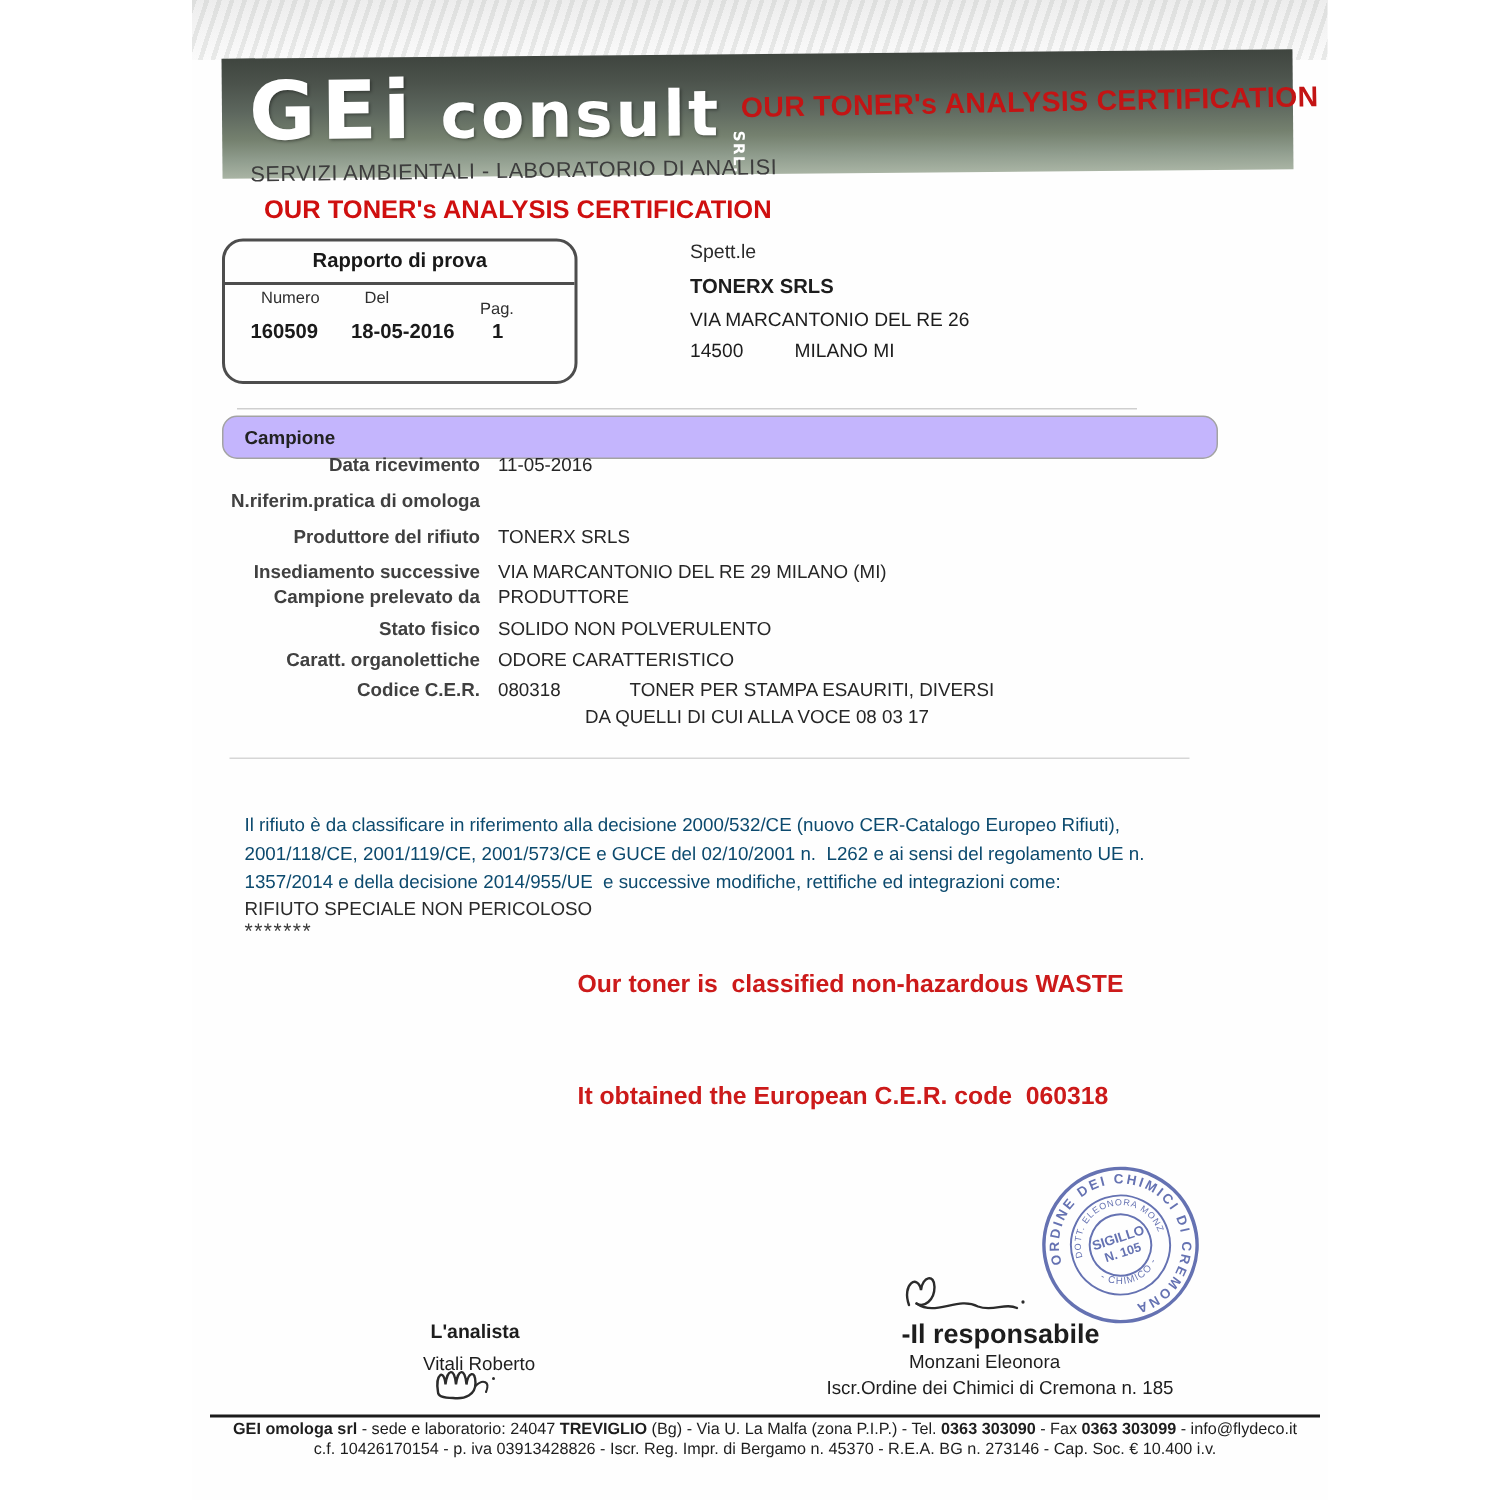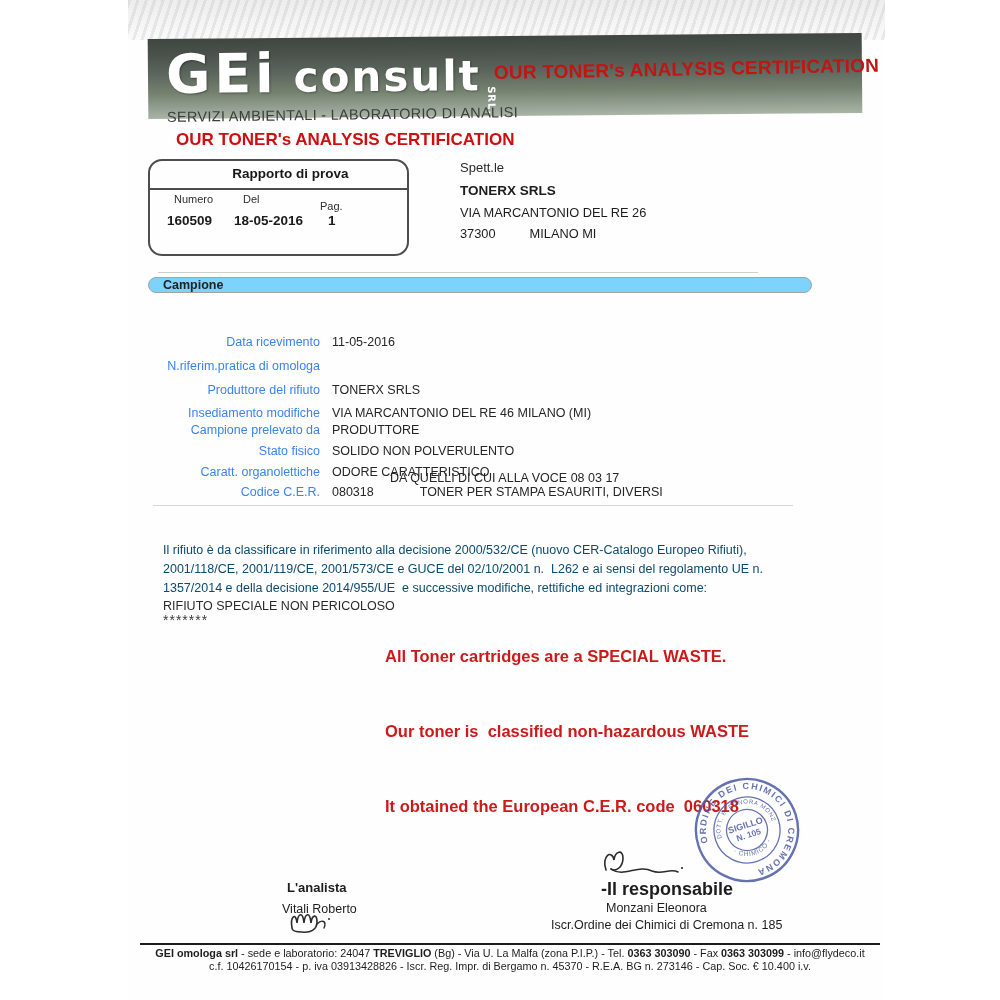--- a/index.html
+++ b/index.html
@@ -33,21 +33,21 @@
   .logo-srl{font-size:10px;font-weight:700;margin-left:5px;transform:rotate(90deg) translateX(-6px);
     transform-origin:left bottom;letter-spacing:1px;}
   .banner-title{position:absolute;left:346px;top:24px;font-size:19px;font-weight:700;
     color:#c31414;letter-spacing:.2px;transform:rotate(-0.6deg);white-space:nowrap;}
 
   .services{left:167px;top:109px;font-size:14.5px;color:#3d3d3d;letter-spacing:.3px;
     transform:rotate(-0.8deg);transform-origin:left center;white-space:nowrap;}
   .red-heading{left:176px;top:130px;font-size:17px;font-weight:700;color:#cf0f0f;white-space:nowrap;}
 
   
-  .report-box{left:148px;top:159px;width:233px;height:93px;border:2px solid #4d4d4d;border-radius:14px;padding-left:24px;}
+  .report-box{left:148px;top:159px;width:233px;height:93px;border:2px solid #4d4d4d;border-radius:14px;}
   .rb-title{margin-top:5px;text-align:center;font-weight:700;font-size:13.5px;color:#181818;}
   .rb-divider{position:absolute;left:0;right:0;top:27px;height:2px;background:#4d4d4d;}
   .rb-l{position:absolute;font-size:11px;color:#2e2e2e;}
   .rb-l1{left:24px;top:32px;} .rb-l2{left:93px;top:32px;} .rb-l3{left:170px;top:39px;}
   .rb-v{position:absolute;font-size:13.5px;font-weight:700;color:#1a1a1a;}
   .rb-v1{left:17px;top:52px;} .rb-v2{left:84px;top:52px;} .rb-v3{left:178px;top:52px;}
 
   
   .addr{left:460px;top:160px;width:300px;font-size:13px;}
   .addr div{position:absolute;white-space:nowrap;}
@@ -56,29 +56,29 @@
   .addr-a1{top:45px;font-size:12.8px;}
   .addr-a2{top:66px;font-size:12.8px;}
   .addr-city{margin-left:34px;}
 
   .scanline{height:1px;background:#cfcfcf;}
   .sl1{left:158px;top:272px;width:600px;}
   .sl2{left:153px;top:505px;width:640px;background:#d6d6d6;}
 
   
   .section-bar{
-    left:148px;width:664px;height:16px;border:1.5px solid #a3a3a3;border-radius:10px;
-    background:#7dd3fc;font-size:12.5px;font-weight:700;color:#222;
+    left:148px;width:664px;height:29px;border:1.5px solid #a3a3a3;border-radius:10px;
+    background:#c4b5fd;font-size:12.5px;font-weight:700;color:#222;
     display:flex;align-items:center;padding-left:14px;box-sizing:border-box;
   }
   .bar-campione{top:277px;} .bar-esito{top:509px;}
 
   
   .c-row{position:absolute;left:148px;font-size:12.5px;white-space:nowrap;}
-  .c-row .lbl{display:inline-block;width:172px;text-align:right;font-weight:400;color:#3b82f6;margin-top:32px;}
+  .c-row .lbl{display:inline-block;width:172px;text-align:right;font-weight:700;color:#404040;}
   .c-row .val{margin-left:12px;color:#262626;}
   .c-row .desc{margin-left:46px;color:#262626;}
   .r1{top:303px;} .r2{top:327px;} .r3{top:351px;} .r4{top:374px;}
   .r5{top:391px;} .r6{top:412px;} .r7{top:433px;} .r8{top:453px;}
   .cer-line2{left:390px;top:471px;font-size:12.5px;color:#262626;white-space:nowrap;}
 
   .esito-para{left:163px;top:541px;width:652px;font-size:12.5px;line-height:19px;
     color:#0c4a6e;white-space:pre-wrap;}
   .classification{left:163px;top:599px;font-size:12.5px;color:#2a2a2a;white-space:nowrap;}
   .asterisks{left:163px;top:612px;font-size:14px;letter-spacing:1px;color:#3a3a3a;}
@@ -133,41 +133,41 @@
     <span class="rb-v rb-v1">160509</span>
     <span class="rb-v rb-v2">18-05-2016</span>
     <span class="rb-v rb-v3">1</span>
   </div>
 
   <div class="abs addr">
     <div class="addr-sal">Spett.le</div>
     <div class="addr-co">TONERX SRLS</div>
     <div class="addr-a1">VIA MARCANTONIO DEL RE 26</div>
     <div class="addr-a2">
-      <span>37300</span><span class="addr-city">MILANO MI</span>
+      <span>14500</span><span class="addr-city">MILANO MI</span>
     </div>
   </div>
 
   <div class="abs scanline sl1"></div>
 
   <div class="abs section-bar bar-campione">
     <span>Campione</span>
   </div>
 
   <div class="c-row r1">
     <span class="lbl">Data ricevimento</span><span class="val">11-05-2016</span>
   </div>
   <div class="c-row r2">
     <span class="lbl">N.riferim.pratica di omologa</span><span class="val"></span>
   </div>
   <div class="c-row r3">
     <span class="lbl">Produttore del rifiuto</span><span class="val">TONERX SRLS</span>
   </div>
   <div class="c-row r4">
-    <span class="lbl">Insediamento modifiche</span><span class="val">VIA MARCANTONIO DEL RE 46 MILANO (MI)</span>
+    <span class="lbl">Insediamento successive</span><span class="val">VIA MARCANTONIO DEL RE 29 MILANO (MI)</span>
   </div>
   <div class="c-row r5">
     <span class="lbl">Campione prelevato da</span><span class="val">PRODUTTORE</span>
   </div>
   <div class="c-row r6">
     <span class="lbl">Stato fisico</span><span class="val">SOLIDO NON POLVERULENTO</span>
   </div>
   <div class="c-row r7">
     <span class="lbl">Caratt. organolettiche</span><span class="val">ODORE CARATTERISTICO</span>
   </div>
@@ -177,21 +177,20 @@
   <div class="abs cer-line2">DA QUELLI DI CUI ALLA VOCE 08 03 17</div>
 
   <div class="abs scanline sl2"></div>
 
 
   <div class="abs esito-para">Il rifiuto è da classificare in riferimento alla decisione 2000/532/CE (nuovo CER-Catalogo Europeo Rifiuti), 2001/118/CE, 2001/119/CE, 2001/573/CE e GUCE del 02/10/2001 n.  L262 e ai sensi del regolamento UE n. 1357/2014 e della decisione 2014/955/UE  e successive modifiche, rettifiche ed integrazioni come:</div>
   <div class="abs classification">RIFIUTO SPECIALE NON PERICOLOSO</div>
   <div class="abs asterisks">*******</div>
 
   <div class="abs red-note">
-    <div>All Toner cartridges are a SPECIAL WASTE.</div>
     <div>Our toner is  classified non-hazardous WASTE</div>
     <div>It obtained the European C.E.R. code  060318</div>
   </div>
 
   <svg class="abs stamp" viewBox="0 0 110 110">
     <circle cx="55" cy="55" r="51" fill="none" stroke="#4b5aa5" stroke-width="2.4"></circle>
     <circle cx="55" cy="55" r="33" fill="none" stroke="#4b5aa5" stroke-width="1.3"></circle>
     <circle cx="55" cy="55" r="20.5" fill="none" stroke="#4b5aa5" stroke-width="1.3"></circle>
     <path id="stamp-outer-arc" d="M 55,55 m -41,0 a 41,41 0 1,1 82,0 a 41,41 0 1,1 -82,0" fill="none"></path>
     <path id="stamp-inner-top-arc" d="M 55,55 m -26.5,0 a 26.5,26.5 0 1,1 53,0" fill="none"></path>

